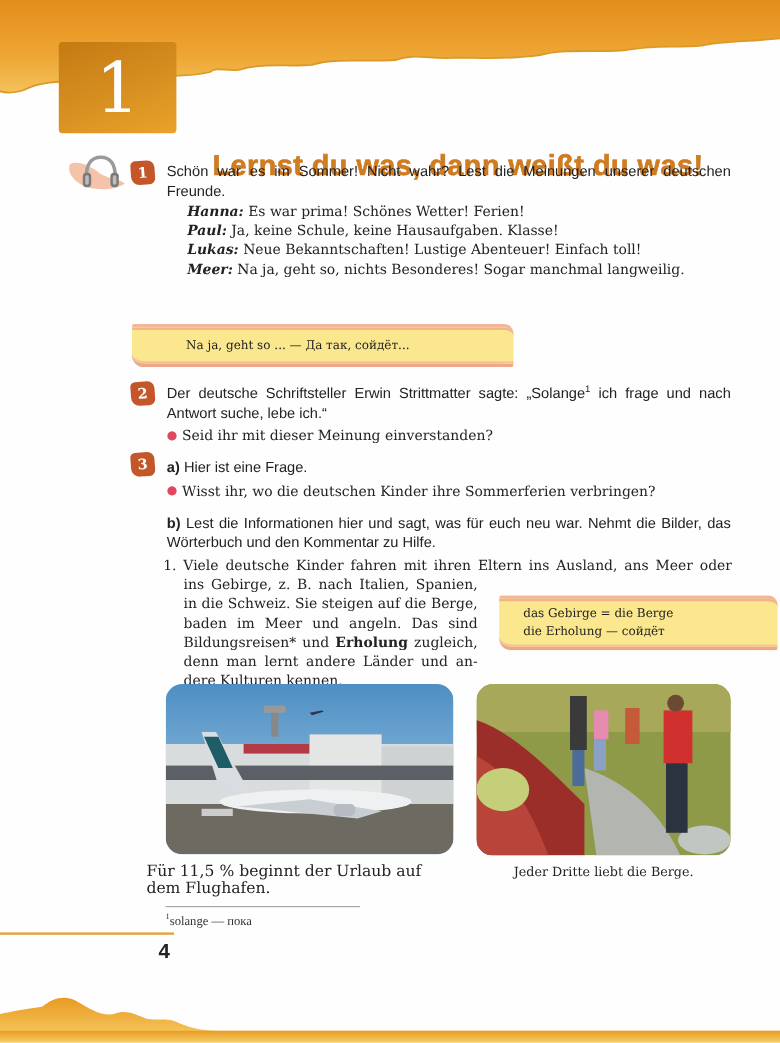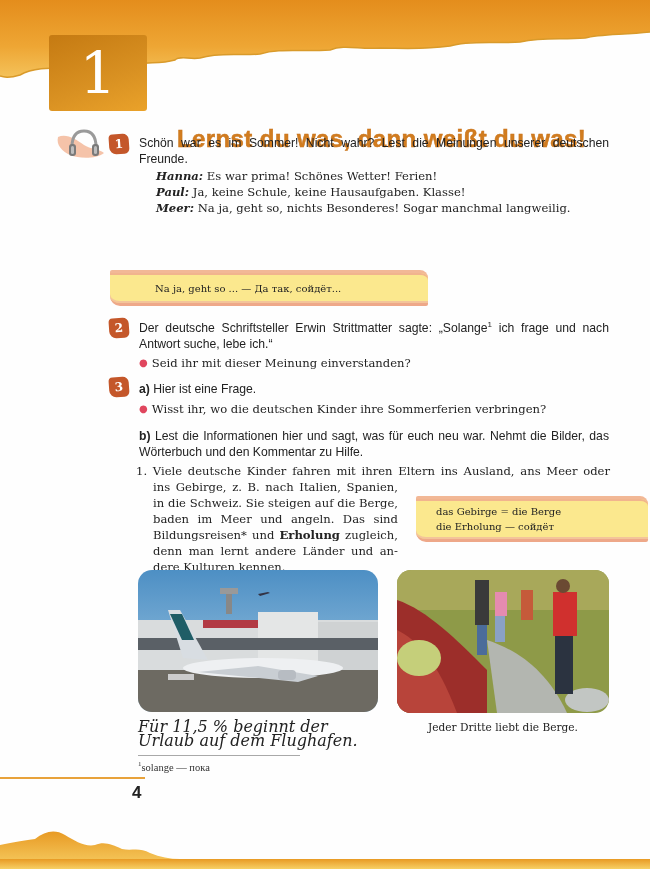--- a/index.html
+++ b/index.html
@@ -70,21 +70,21 @@
   .item1-first { left: 136px; top: 463px; width: 474px; text-align: justify; text-align-last: justify; }
   .item1-rest { left: 153px; top: 479px; width: 245px; }
   .item1-rest .line { text-align: justify; text-align-last: justify; }
   .item1-rest .line.last { text-align-last: left; }
   .bold { font-weight: bold; }
 
   .photo { position: absolute; border-radius: 14px; overflow: hidden; }
   .photo-airport { left: 138px; top: 570px; width: 240px; height: 142px; }
   .photo-hike { left: 397px; top: 570px; width: 212px; height: 143px; }
 
-  .caption1 { left: 138px; top: 720px; width: 240px; font-size: 16px; line-height: 14px; font-style: italic; }
+  .caption1 { left: 122px; top: 720px; width: 240px; font-size: 13px; line-height: 14px; }
   .caption2 { left: 397px; top: 720px; width: 212px; font-size: 10.6px; line-height: 14px; text-align: center; }
 
   .footnote-rule { position: absolute; left: 138px; top: 755px; width: 162px; height: 1px; background: #a8a8a8; }
   .footnote { left: 138px; top: 760px; font-family: "Liberation Serif", serif; font-size: 10.5px; color: #333; }
   .footnote sup { font-size: 7px; }
 
   .page-rule { position: absolute; left: 0; top: 777px; width: 145px; height: 2px; background: #e8a23a; }
   .page-number { position: absolute; left: 132px; top: 783px; font-family: "Liberation Sans", sans-serif; font-weight: bold; font-size: 17px; color: #222; }
 </style>
 </head>
@@ -117,20 +117,21 @@
 </svg>
 
 <div class="ex-badge" style="left:109px; top:134px;">
   <span>1</span>
 </div>
 <div class="block sans ex1-intro">Schön war es im Sommer! Nicht wahr? Lest die Meinungen unserer deutschen Freunde.</div>
 
 <div class="block serif dialog">
   <div class="line"><span class="speaker">Hanna:</span> <span>Es war prima! Schönes Wetter! Ferien!</span></div>
   <div class="line"><span class="speaker">Paul:</span> <span>Ja, keine Schule, keine Hausaufgaben. Klasse!</span></div>
+  <div class="line"><span class="speaker">Lukas:</span> <span>Neue Bekanntschaften! Lustige Abenteuer! Einfach toll!</span></div>
   <div class="line"><span class="speaker">Meer:</span> <span class="uline">Na ja, geht so</span><span>, nichts Besonderes! Sogar manchmal langweilig.</span></div>
 </div>
 
 <div class="note note1">
   <div class="serif">Na ja, geht so ... — Да так, сойдёт...</div>
 </div>
 
 <div class="ex-badge" style="left:109px; top:318px;">
   <span>2</span>
 </div>

